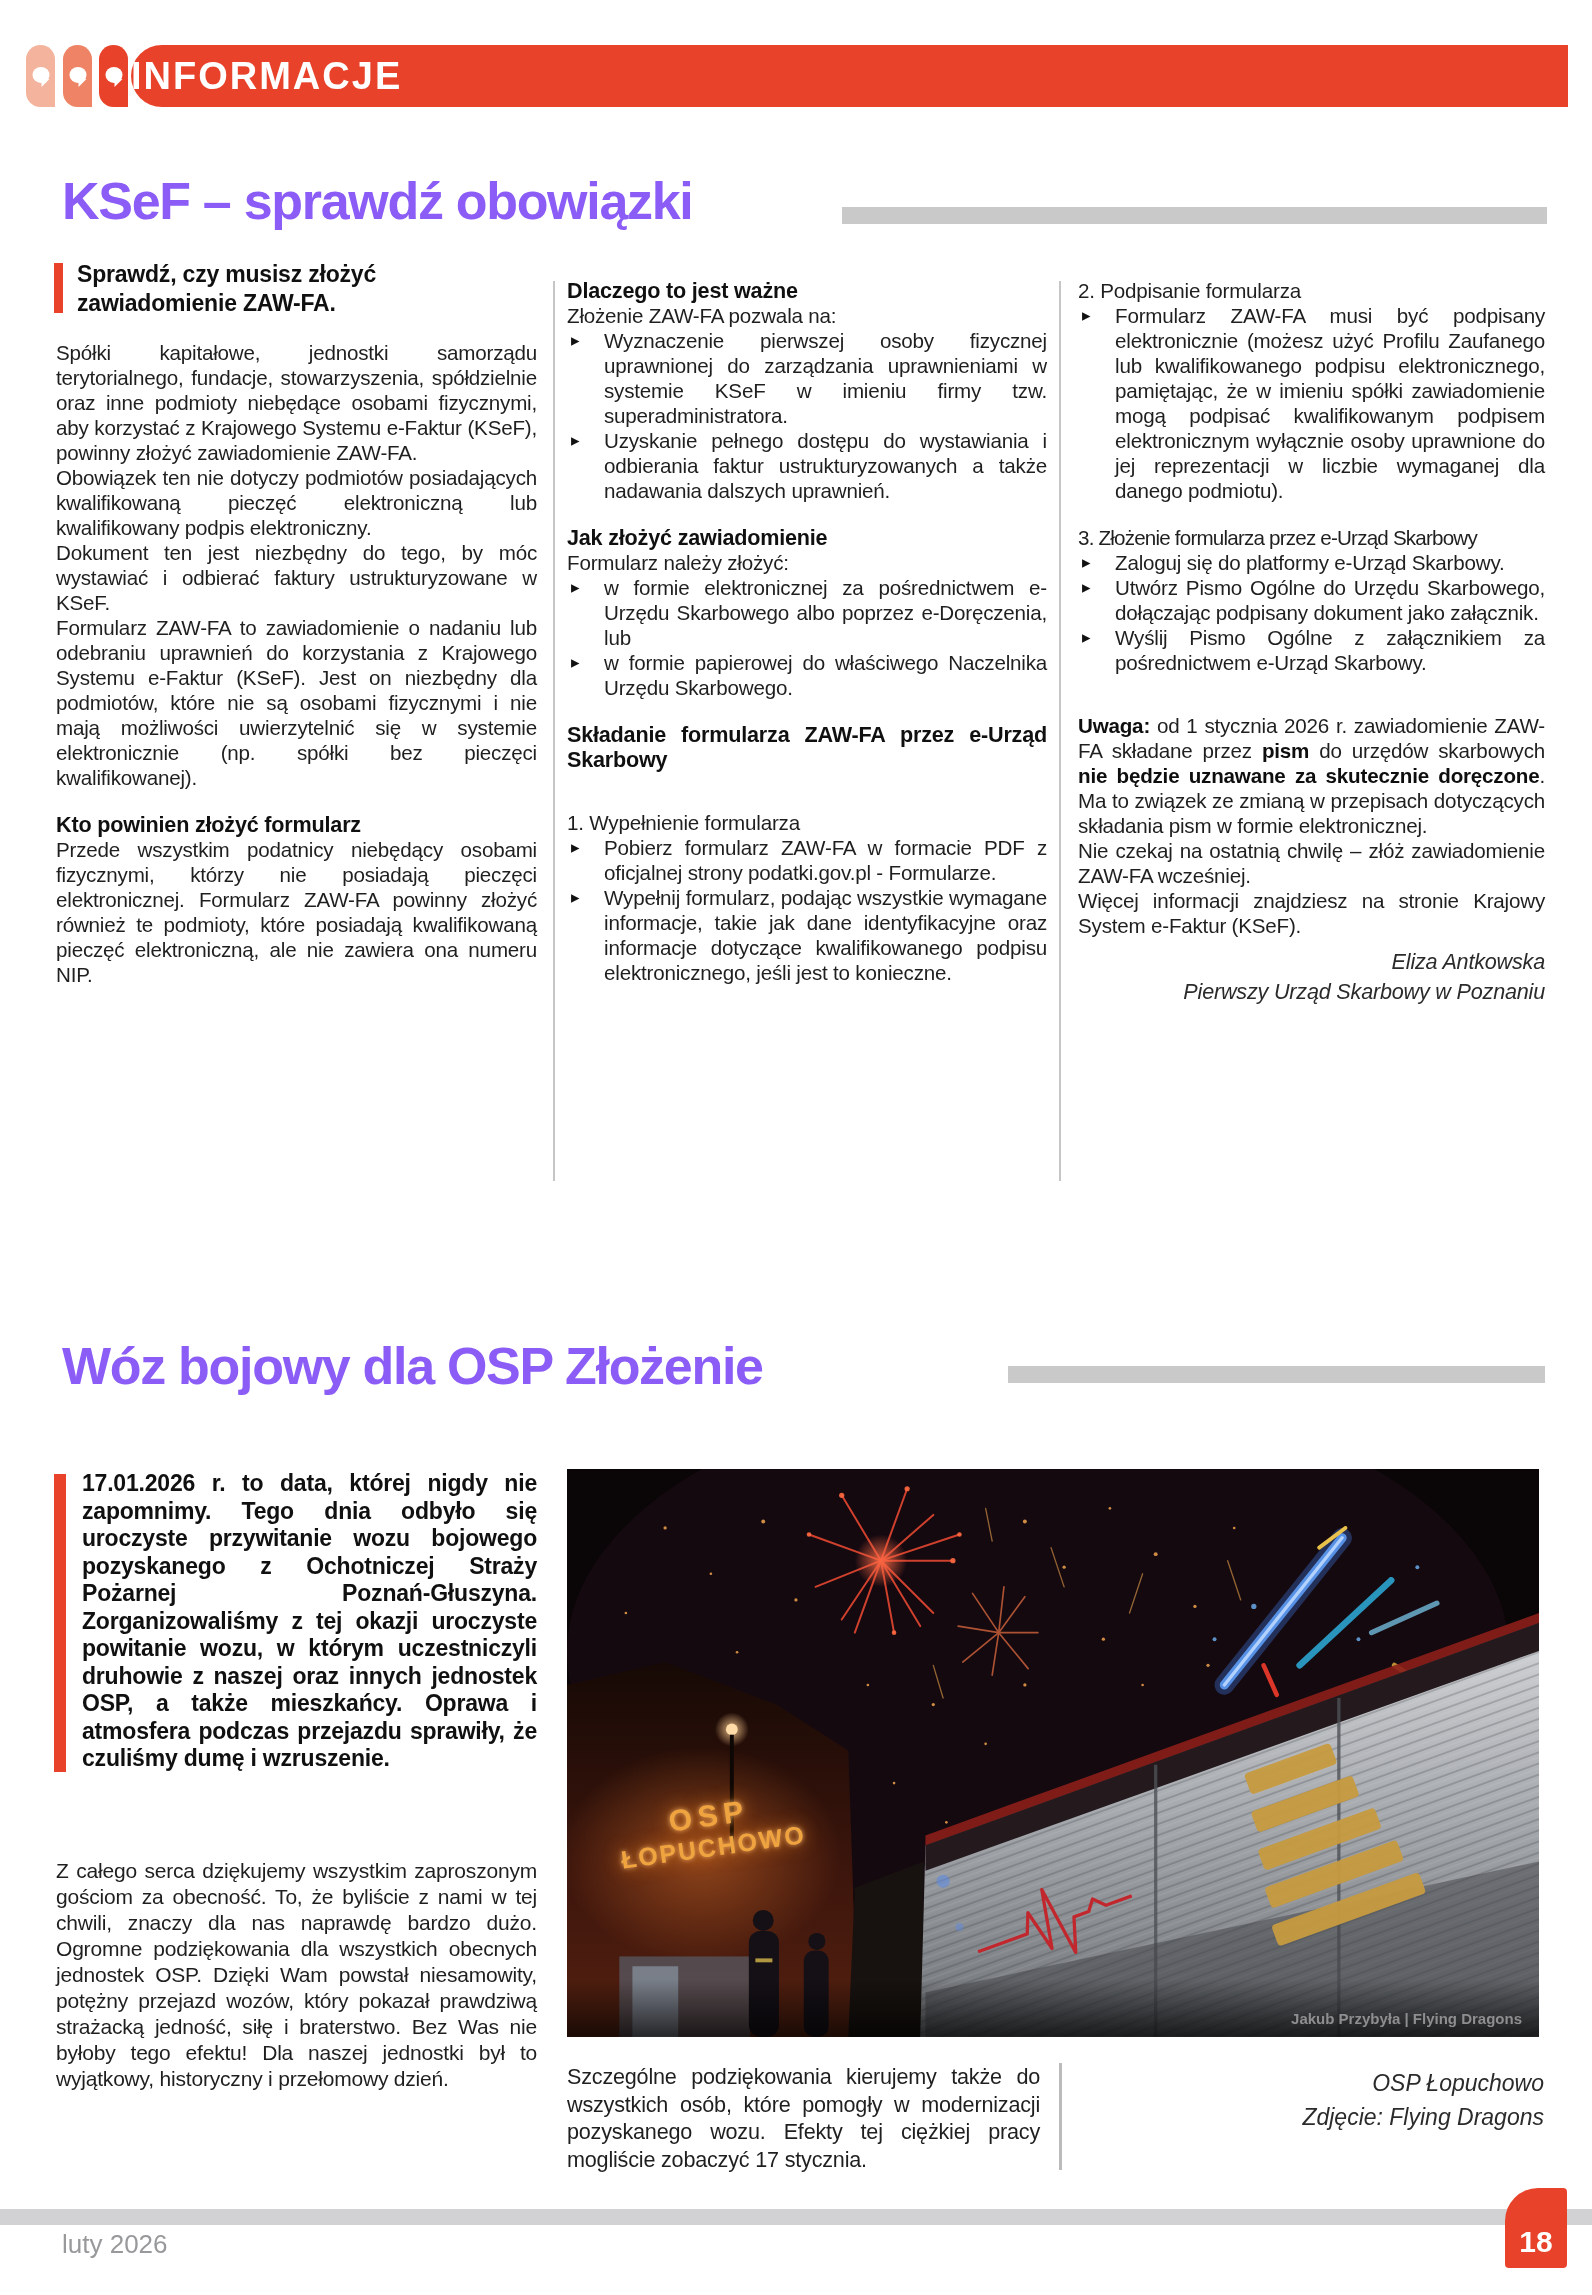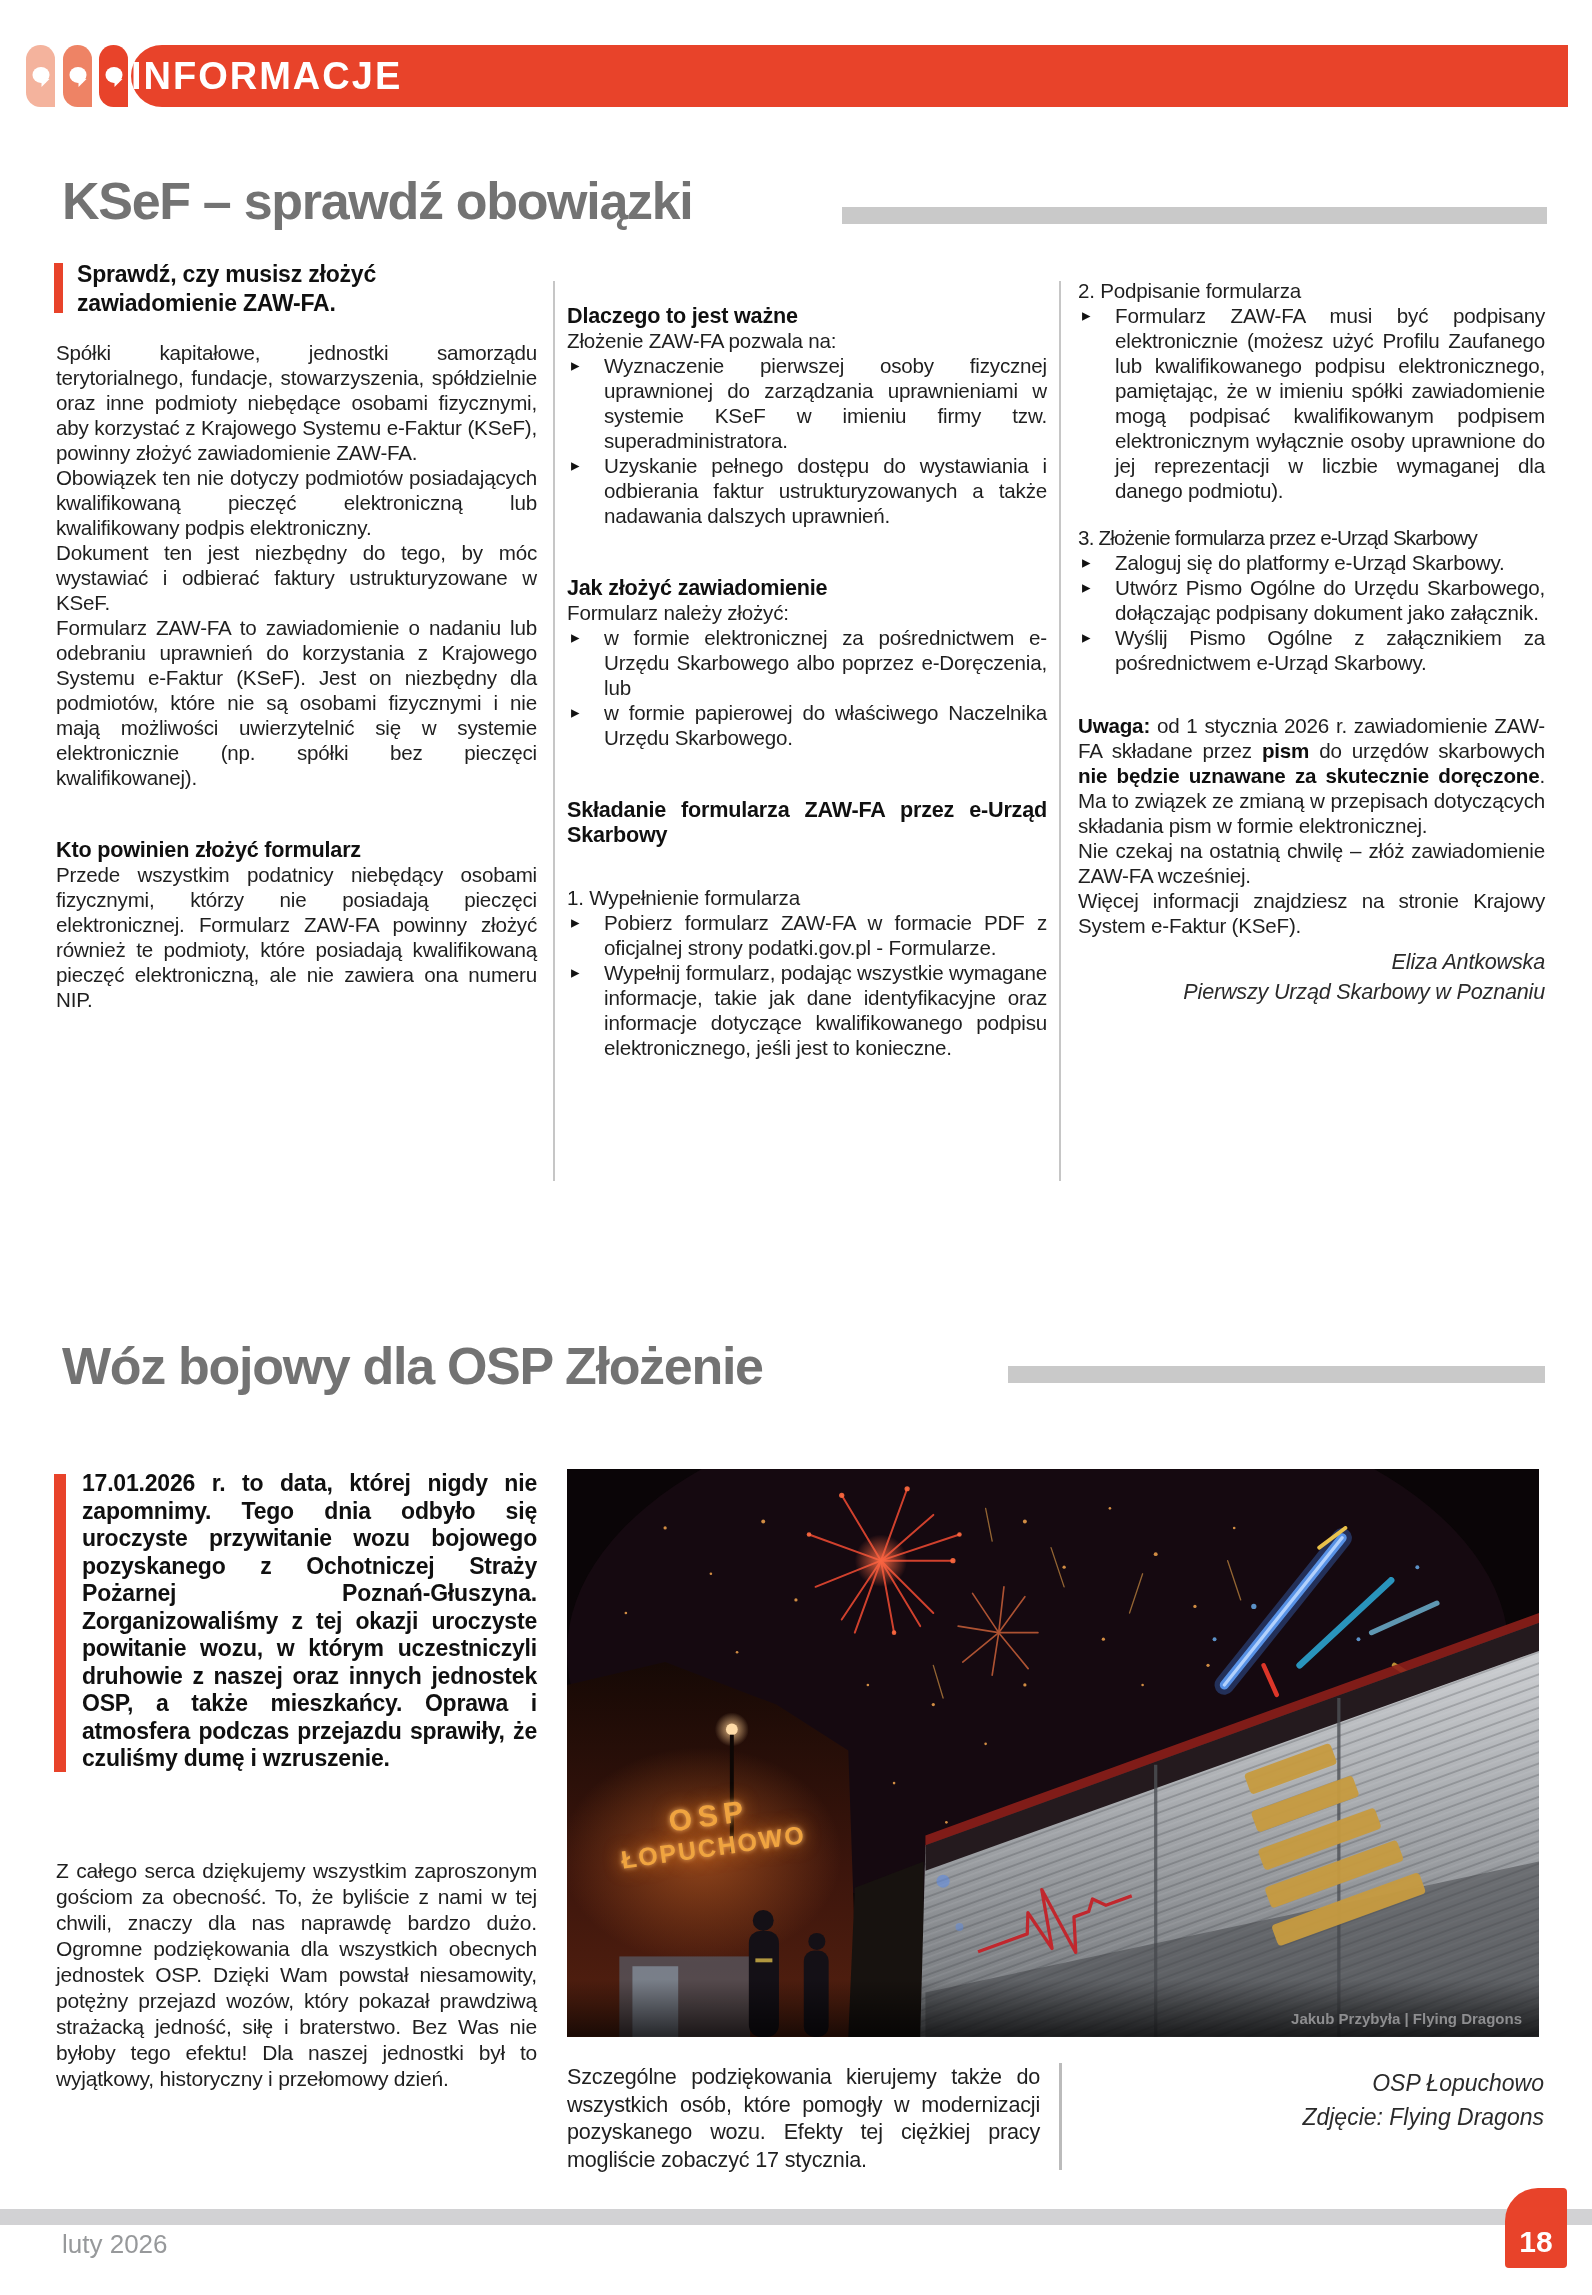--- a/index.html
+++ b/index.html
@@ -11,29 +11,29 @@
   .logo-icon { position:absolute; top:45px; width:29px; height:62px; border-radius:14.4px 14.4px 0 14.4px; }
   .logo-icon .bubble { position:absolute; left:50%; top:50%; transform:translate(-50%,-58%);
     width:17px; height:15.7px; background:#fff; border-radius:50%; }
   .logo-icon .bubble:after { content:""; position:absolute; left:9.2px; top:11.8px;
     border:4.6px solid transparent; border-top-color:#fff; border-left-color:#fff; }
   .header-bar { position:absolute; left:131px; top:45px; width:1437px; height:62px;
     background:#E8432A; border-radius:31px 0 0 31px; display:flex; align-items:center; justify-content:flex-start; }
   .header-label { color:#fff; font-weight:bold; font-size:38px; letter-spacing:2px; padding-right:34px; }
 
   
-  .article-title { position:absolute; left:62px; font-size:52px; font-weight:bold; color:#737373;
+  .article-title { position:absolute; left:62px; font-size:52px; font-weight:bold; color:#8b5cf6;
     letter-spacing:-1.3px; white-space:nowrap; }
   .title-rule { position:absolute; height:17px; background:#C9C9C9; }
 
   
   .col { position:absolute; top:278px; text-align:justify; font-size:20.6px; line-height:25px;
     color:#1f1f1f; letter-spacing:-0.2px; }
   .col p { margin:0; }
-  .col .subhead { font-weight:bold; font-size:21.6px; color:#101010; text-align:left;margin-top:25px; }
+  .col .subhead { font-weight:bold; font-size:21.6px; color:#101010; text-align:left; }
   .gap-s { height:9.2px; } .gap-m { height:22px; } .gap-l { height:38px; }
   .bullet-item { position:relative; padding-left:37px; margin:0; }
   .bullet-item .marker { position:absolute; left:3.9px; top:0px; font-size:17px; color:#111; }
   .tight { letter-spacing:-0.8px; }
   .col-rule { position:absolute; width:2px; background:#c6c6c6; }
   b.inlineb { font-weight:bold; color:#0e0e0e; }
   .signature { text-align:right; font-style:italic; font-size:21.6px; line-height:30px; color:#2b2b2b; }
 
   
   .lead-bar { position:absolute; background:#E8432A; }

